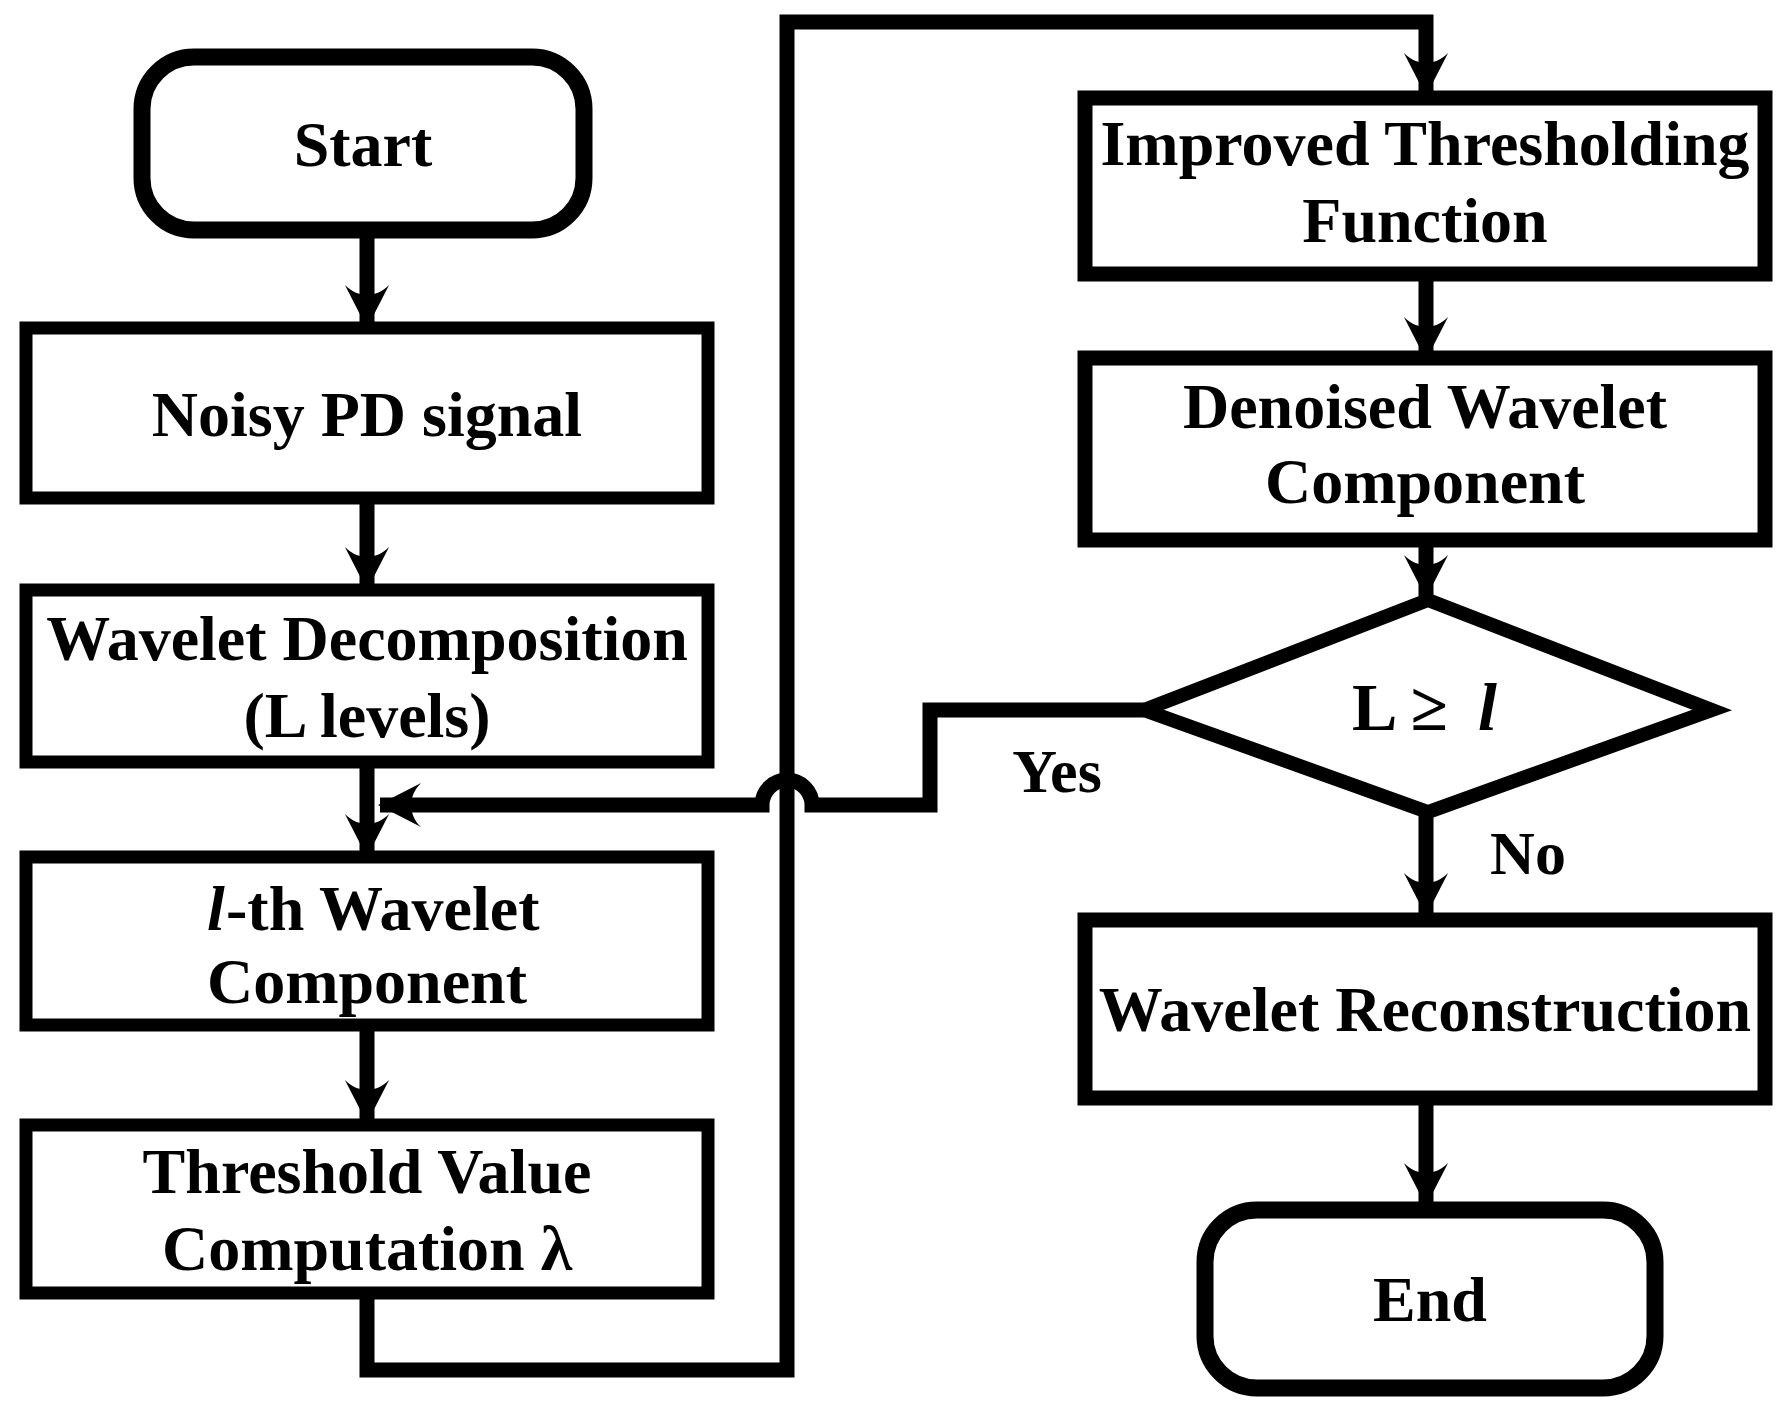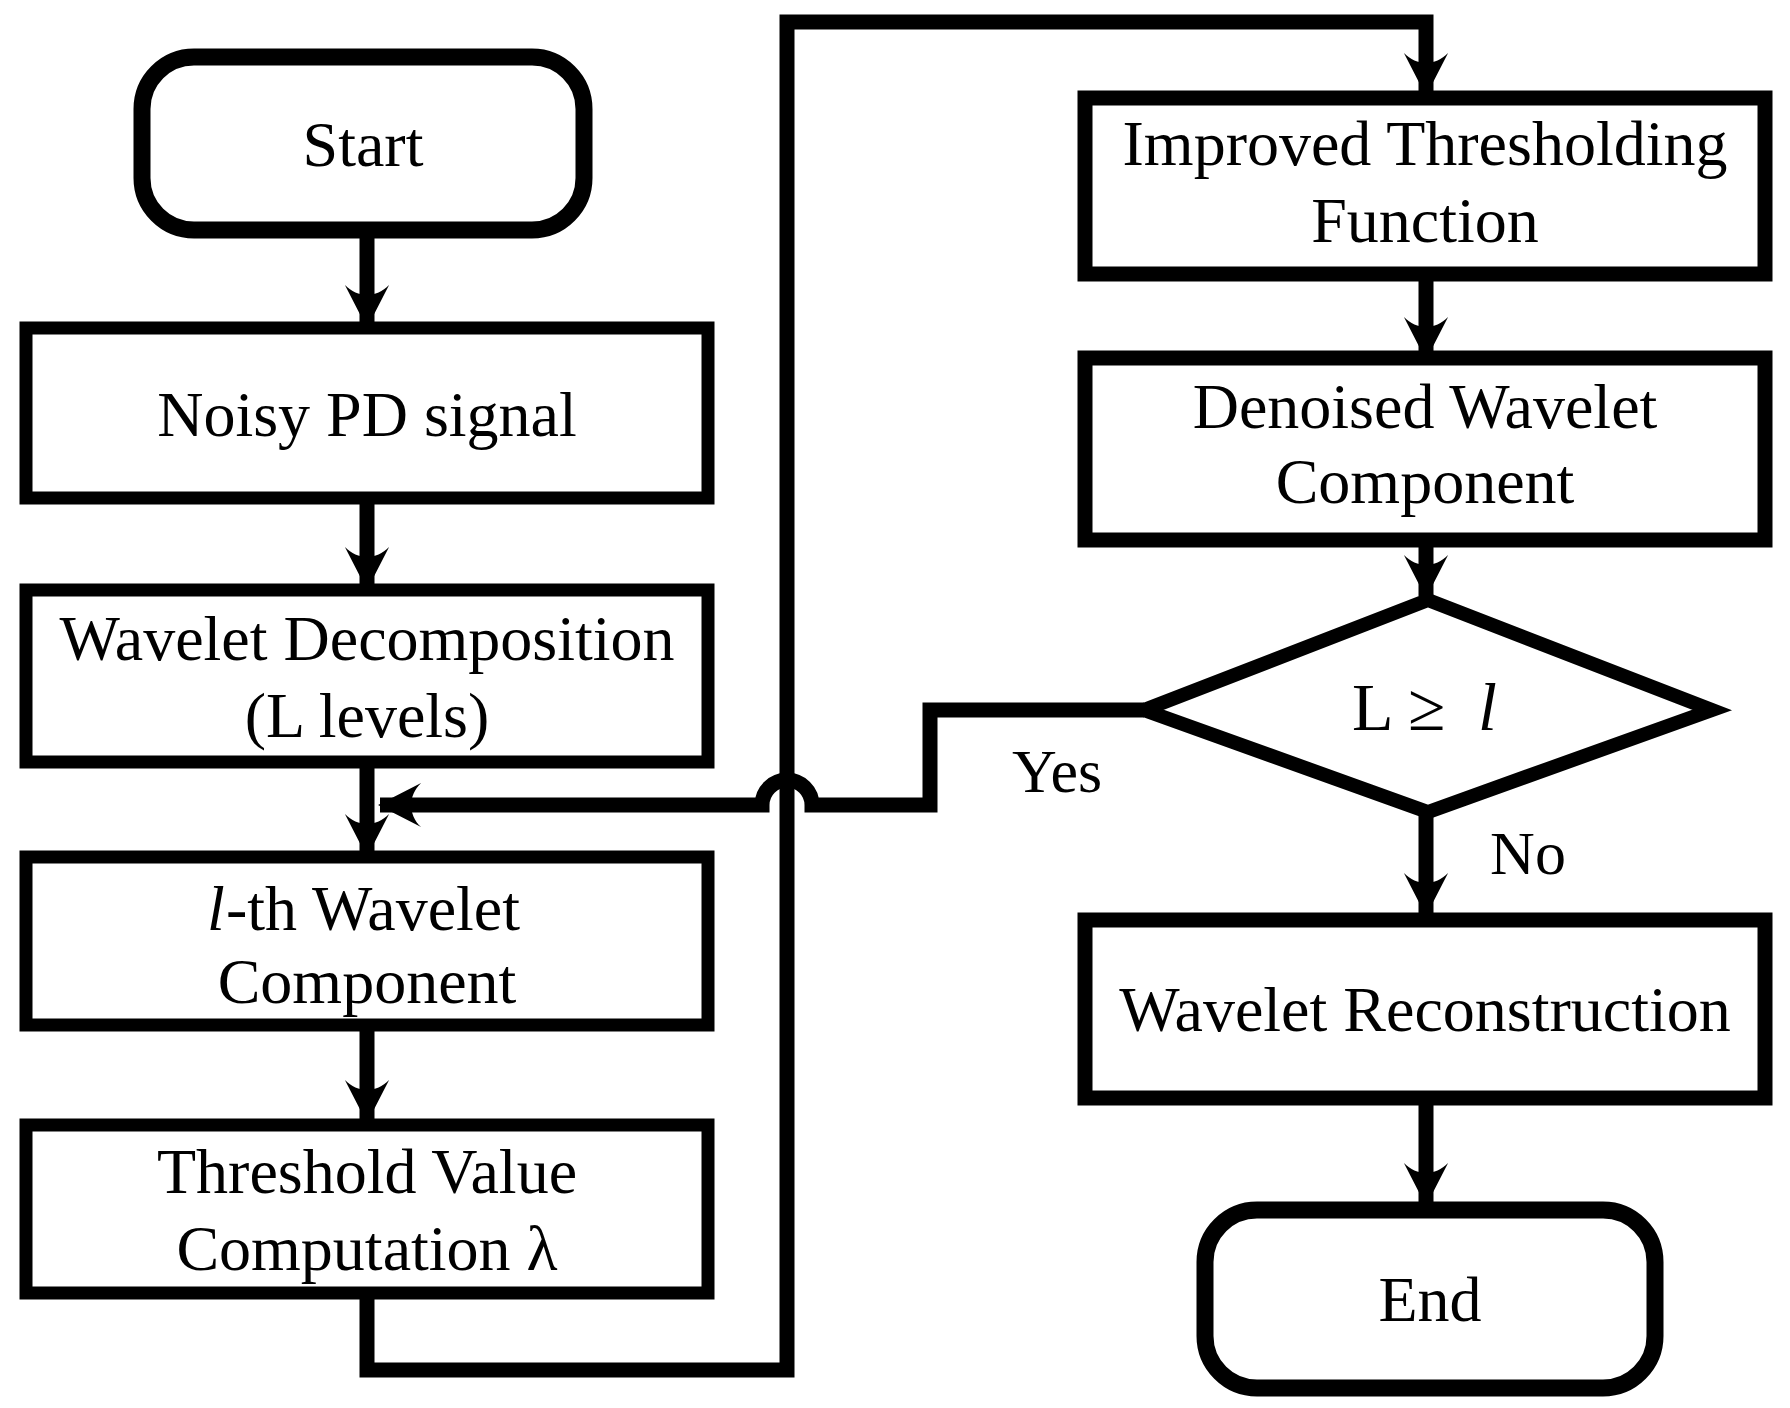--- a/index.html
+++ b/index.html
@@ -5,20 +5,21 @@
   html, body {
     margin: 0;
     padding: 0;
     background: #ffffff;
   }
   .diagram-wrap {
     width: 1790px;
     height: 1408px;
     background: #ffffff;
     position: relative;
+    font-weight: bold;
   }
   svg {
     display: block;
   }
   .shape {
     fill: none;
     stroke: #000000;
   }
   .box { stroke-width: 13; }
   .rbox { stroke-width: 15; }

